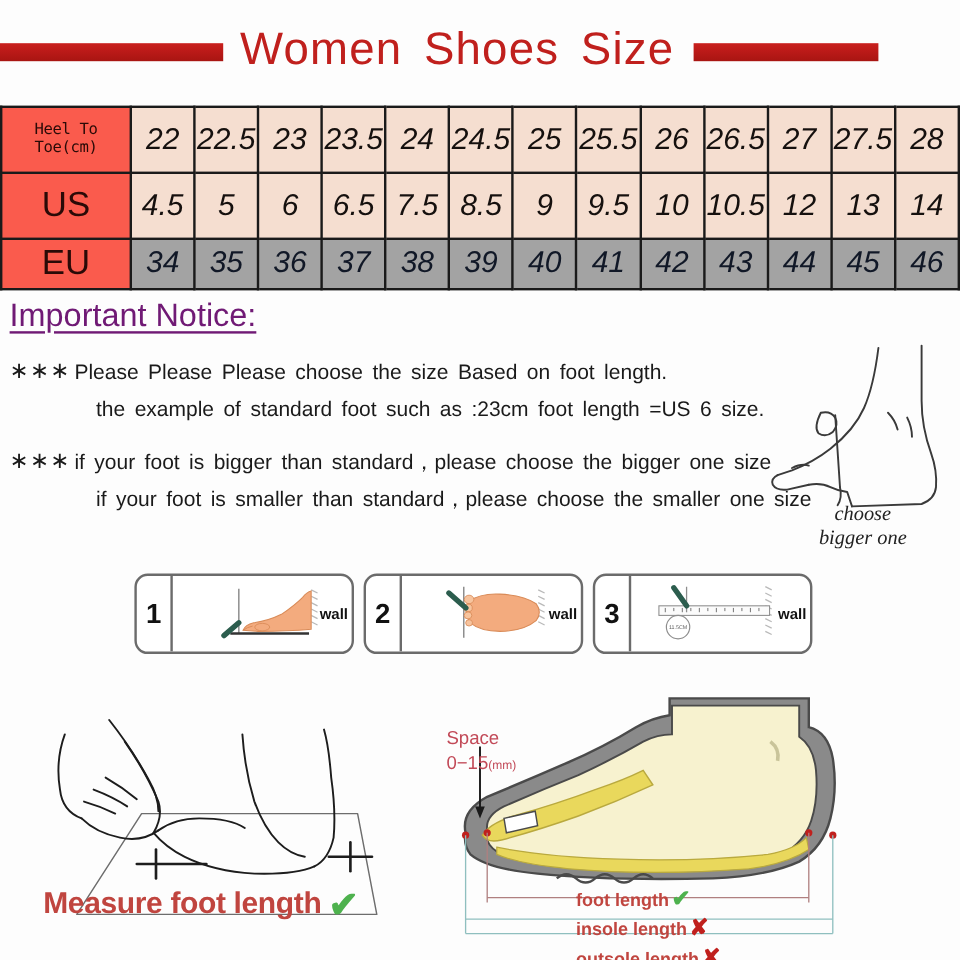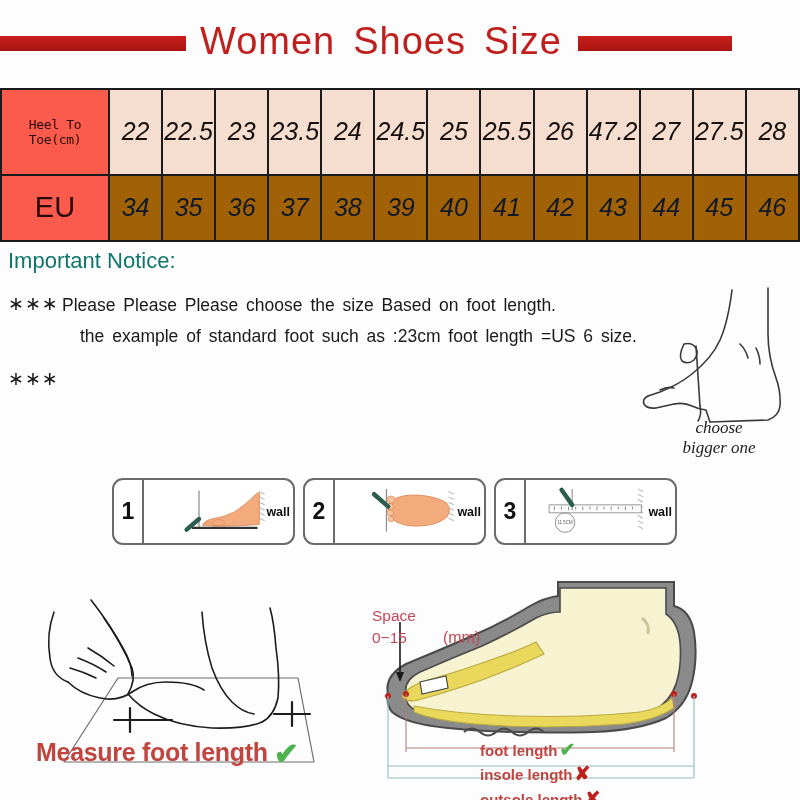--- a/index.html
+++ b/index.html
@@ -58,34 +58,35 @@
     letter-spacing: -0.3px;
   }
   .row-label.big { font-size: 29px; }
   .cell {
     background: #f5ded0;
     color: #15100e;
     font-size: 25px;
     font-style: italic;
   }
   .cell.eu {
-    background: #a16207;
+    background: #a3a3a3;
     color: #111827;
   }
   tr.r-cm { height: 52px; }
   tr.r-us { height: 52px; }
   tr.r-eu { height: 40px; }
 
   
   .notice {
     position: absolute; left: 8px; top: 248px; width: 700px;
   }
   .notice-title {
-    color: #0f766e;
-    font-size: 22px;
+    color: #701a75;
+    font-size: 27px;
+    text-decoration: underline;
     text-underline-offset: 4px;
     margin-bottom: 16px;
   }
   .note-row {
     display: flex;
     align-items: flex-start;
     margin-bottom: 14px;
   }
   .stars {
     width: 54px;
@@ -159,21 +160,21 @@
 
   
   .shoe-panel {
     position: absolute; left: 344px; top: 566px; width: 456px; height: 234px;
   }
   .space-label {
     position: absolute; left: 372px; top: 606px;
     color: #c24a58; font-size: 15.5px; line-height: 1.35;
     white-space: nowrap;
   }
-  .space-label .unit { font-size: 16px; margin-left: 36px; }
+  .space-label .unit { font-size: 10px; }
   .dim-labels {
     position: absolute; left: 480px; top: 738px;
     font-size: 15px; font-weight: bold; color: #c0453f;
     line-height: 1.28;
     white-space: nowrap;
   }
   .dim-labels .row-l { display: block; }
   .mark-ok { color: #4eb24e; font-size: 19px; font-weight: bold; margin-left: 2px; }
   .mark-no { color: #c0201d; font-size: 19px; font-weight: bold; margin-left: 2px; }
 </style>
@@ -194,24 +195,40 @@
     <td class="row-label small">Heel To Toe(cm)</td>
     <td class="cell">22</td>
     <td class="cell">22.5</td>
     <td class="cell">23</td>
     <td class="cell">23.5</td>
     <td class="cell">24</td>
     <td class="cell">24.5</td>
     <td class="cell">25</td>
     <td class="cell">25.5</td>
     <td class="cell">26</td>
-    <td class="cell">47.2</td>
+    <td class="cell">26.5</td>
     <td class="cell">27</td>
     <td class="cell">27.5</td>
     <td class="cell">28</td>
+  </tr>
+  <tr class="r-us">
+    <td class="row-label big">US</td>
+    <td class="cell">4.5</td>
+    <td class="cell">5</td>
+    <td class="cell">6</td>
+    <td class="cell">6.5</td>
+    <td class="cell">7.5</td>
+    <td class="cell">8.5</td>
+    <td class="cell">9</td>
+    <td class="cell">9.5</td>
+    <td class="cell">10</td>
+    <td class="cell">10.5</td>
+    <td class="cell">12</td>
+    <td class="cell">13</td>
+    <td class="cell">14</td>
   </tr>
   <tr class="r-eu">
     <td class="row-label big">EU</td>
     <td class="cell eu">34</td>
     <td class="cell eu">35</td>
     <td class="cell eu">36</td>
     <td class="cell eu">37</td>
     <td class="cell eu">38</td>
     <td class="cell eu">39</td>
     <td class="cell eu">40</td>
@@ -231,20 +248,24 @@
   <div class="note-row">
     <div class="stars">∗∗∗</div>
     <div class="note-lines">
       <span class="ln1 word-sp">Please Please Please choose the size Based on foot length.</span>
       <span class="ln2 word-sp">the example of standard foot such as :23cm foot length =US 6 size.</span>
     </div>
   </div>
 
   <div class="note-row">
     <div class="stars">∗∗∗</div>
+    <div class="note-lines">
+      <span class="ln1 word-sp">if your foot is bigger than standard，please choose the bigger one size</span>
+      <span class="ln2 word-sp">if your foot is smaller than standard，please choose the smaller one size</span>
+    </div>
   </div>
 </div>
 
 <div class="foot-side">
   <svg viewBox="0 0 160 180">
     <g fill="none" stroke="#3a3a3a" stroke-width="1.6" stroke-linecap="round" stroke-linejoin="round">
       <path d="M128 6 L128 52 Q128 74 136 96 Q141 110 140 124 Q139 134 128 138 L70 140"></path>
       <path d="M92 8 Q88 40 80 58 Q72 76 52 92 Q38 103 20 110 L8 114"></path>
       <path d="M8 114 Q2 117 4 122 Q7 127 16 126 L34 122"></path>
       <path d="M34 122 Q44 120 52 124 Q58 127 66 128 L70 140"></path>

